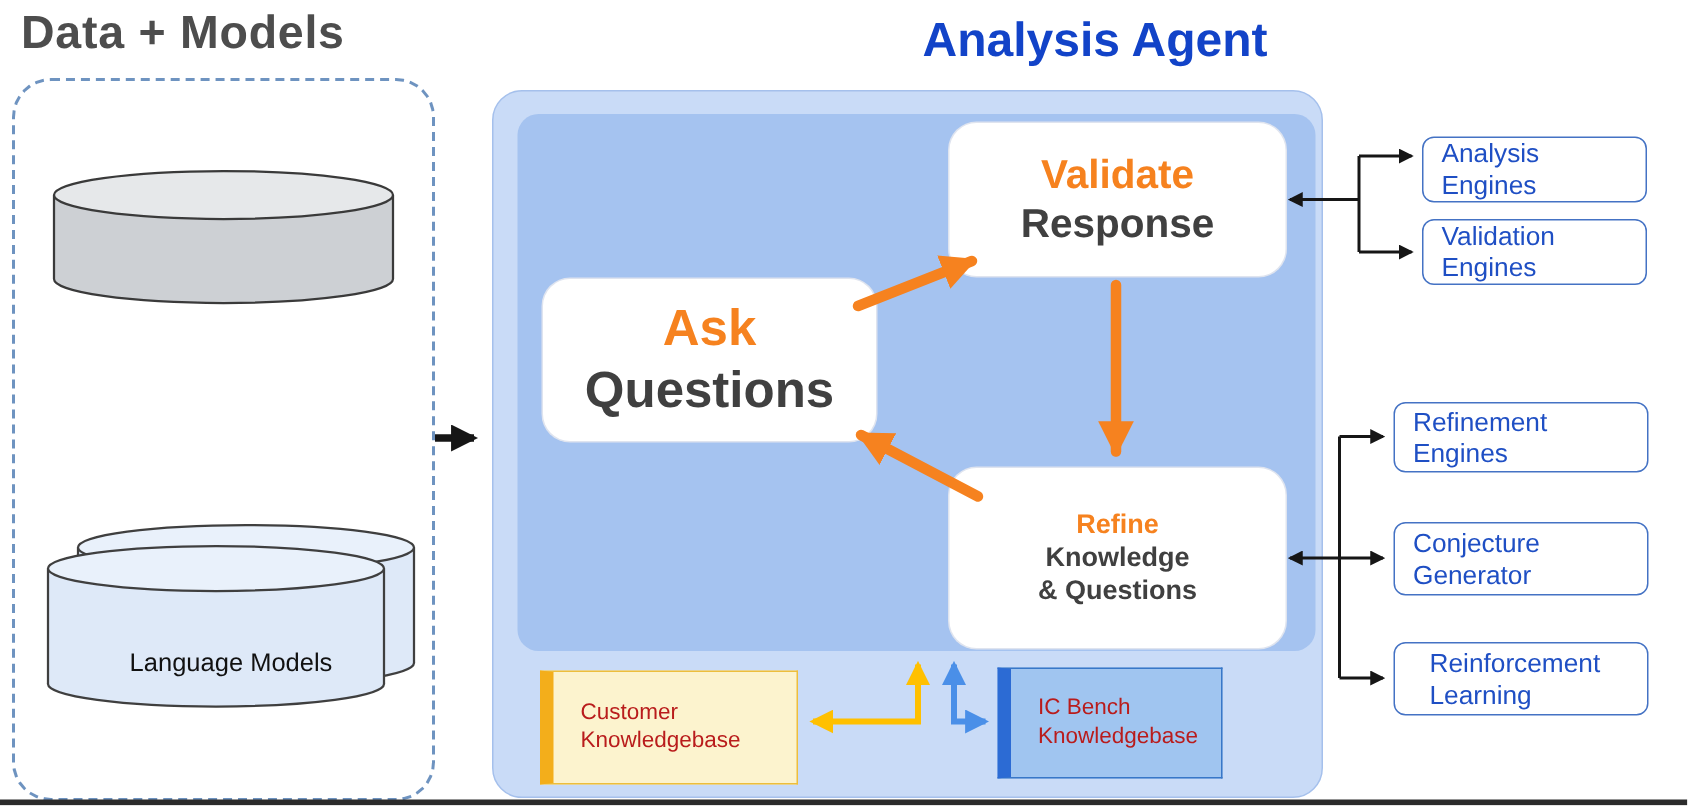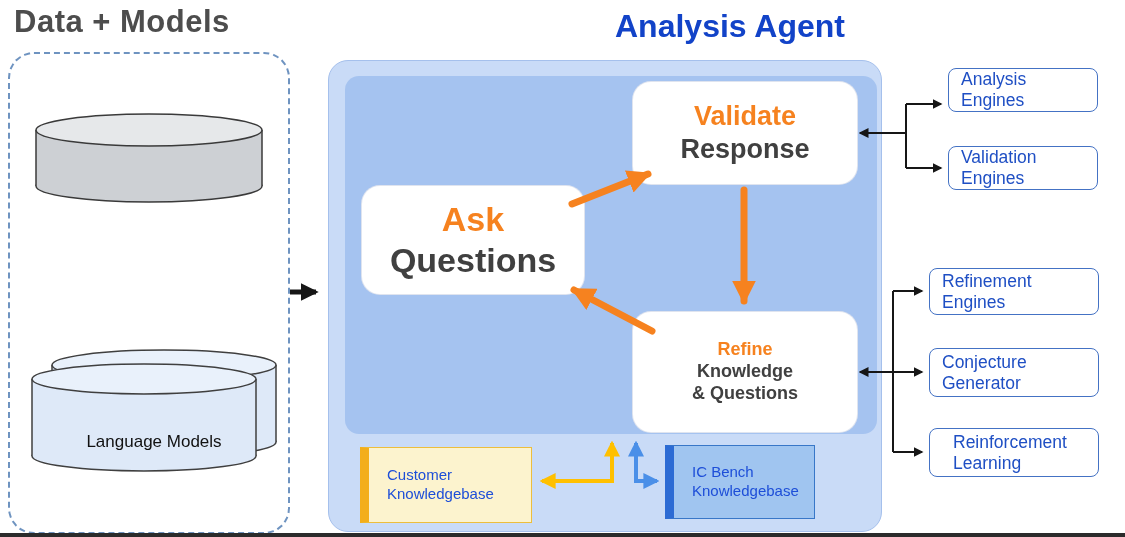--- a/index.html
+++ b/index.html
@@ -36,36 +36,36 @@
     font-weight:bold;box-shadow:0 0 0 1px #dfe4ef;text-align:center;
   }
   .node div{line-height:1.22;}
   .node-validate{left:633px;top:82px;width:224px;height:102px;font-size:27px;}
   .node-ask{left:362px;top:186px;width:222px;height:108px;font-size:34px;}
   .node-refine{left:633px;top:312px;width:224px;height:120px;font-size:18px;}
   .t-orange{color:#f6821f;}
   .t-blue{color:#404040;}
   .kb{
     position:absolute;display:flex;flex-direction:column;justify-content:center;
-    font-size:15px;color:#1d4ed8;line-height:1.25;padding-left:18px;box-sizing:border-box;
+    font-size:15px;color:#b91c1c;line-height:1.25;padding-left:18px;box-sizing:border-box;
   }
   .kb-customer{
     left:360px;top:447px;width:172px;height:76px;
     background:#fcf3ce;border:1px solid #edbe3c;border-left:9px solid #f3ae1b;
   }
   .kb-icbench{
     left:665px;top:445px;width:150px;height:74px;
     background:#a0c5f0;border:1px solid #3877c8;border-left:9px solid #2c6bd4;
   }
   .engine{
     position:absolute;background:#fff;border:1.5px solid #4472c4;border-radius:8px;
     display:flex;flex-direction:column;justify-content:center;box-sizing:border-box;
     padding-left:12px;font-size:17.5px;color:#1f4fc4;line-height:1.2;
   }
-  .eng-analysis{left:948px;top:68px;width:150px;height:44px;}
+  .eng-analysis{left:948px;top:91px;width:150px;height:44px;}
   .eng-validation{left:948px;top:146px;width:150px;height:44px;}
   .eng-refinement{left:929px;top:268px;width:170px;height:47px;}
   .eng-conjecture{left:929px;top:348px;width:170px;height:49px;}
   .eng-reinforcement{left:929px;top:428px;width:170px;height:49px;padding-left:23px;}
   .overlay{
     position:absolute;left:0;top:0;width:1125px;height:537px;pointer-events:none;z-index:50;
   }
   .bottom-rule{
     position:absolute;left:0;right:0;bottom:0;height:4px;background:#2b2b2b;
   }

